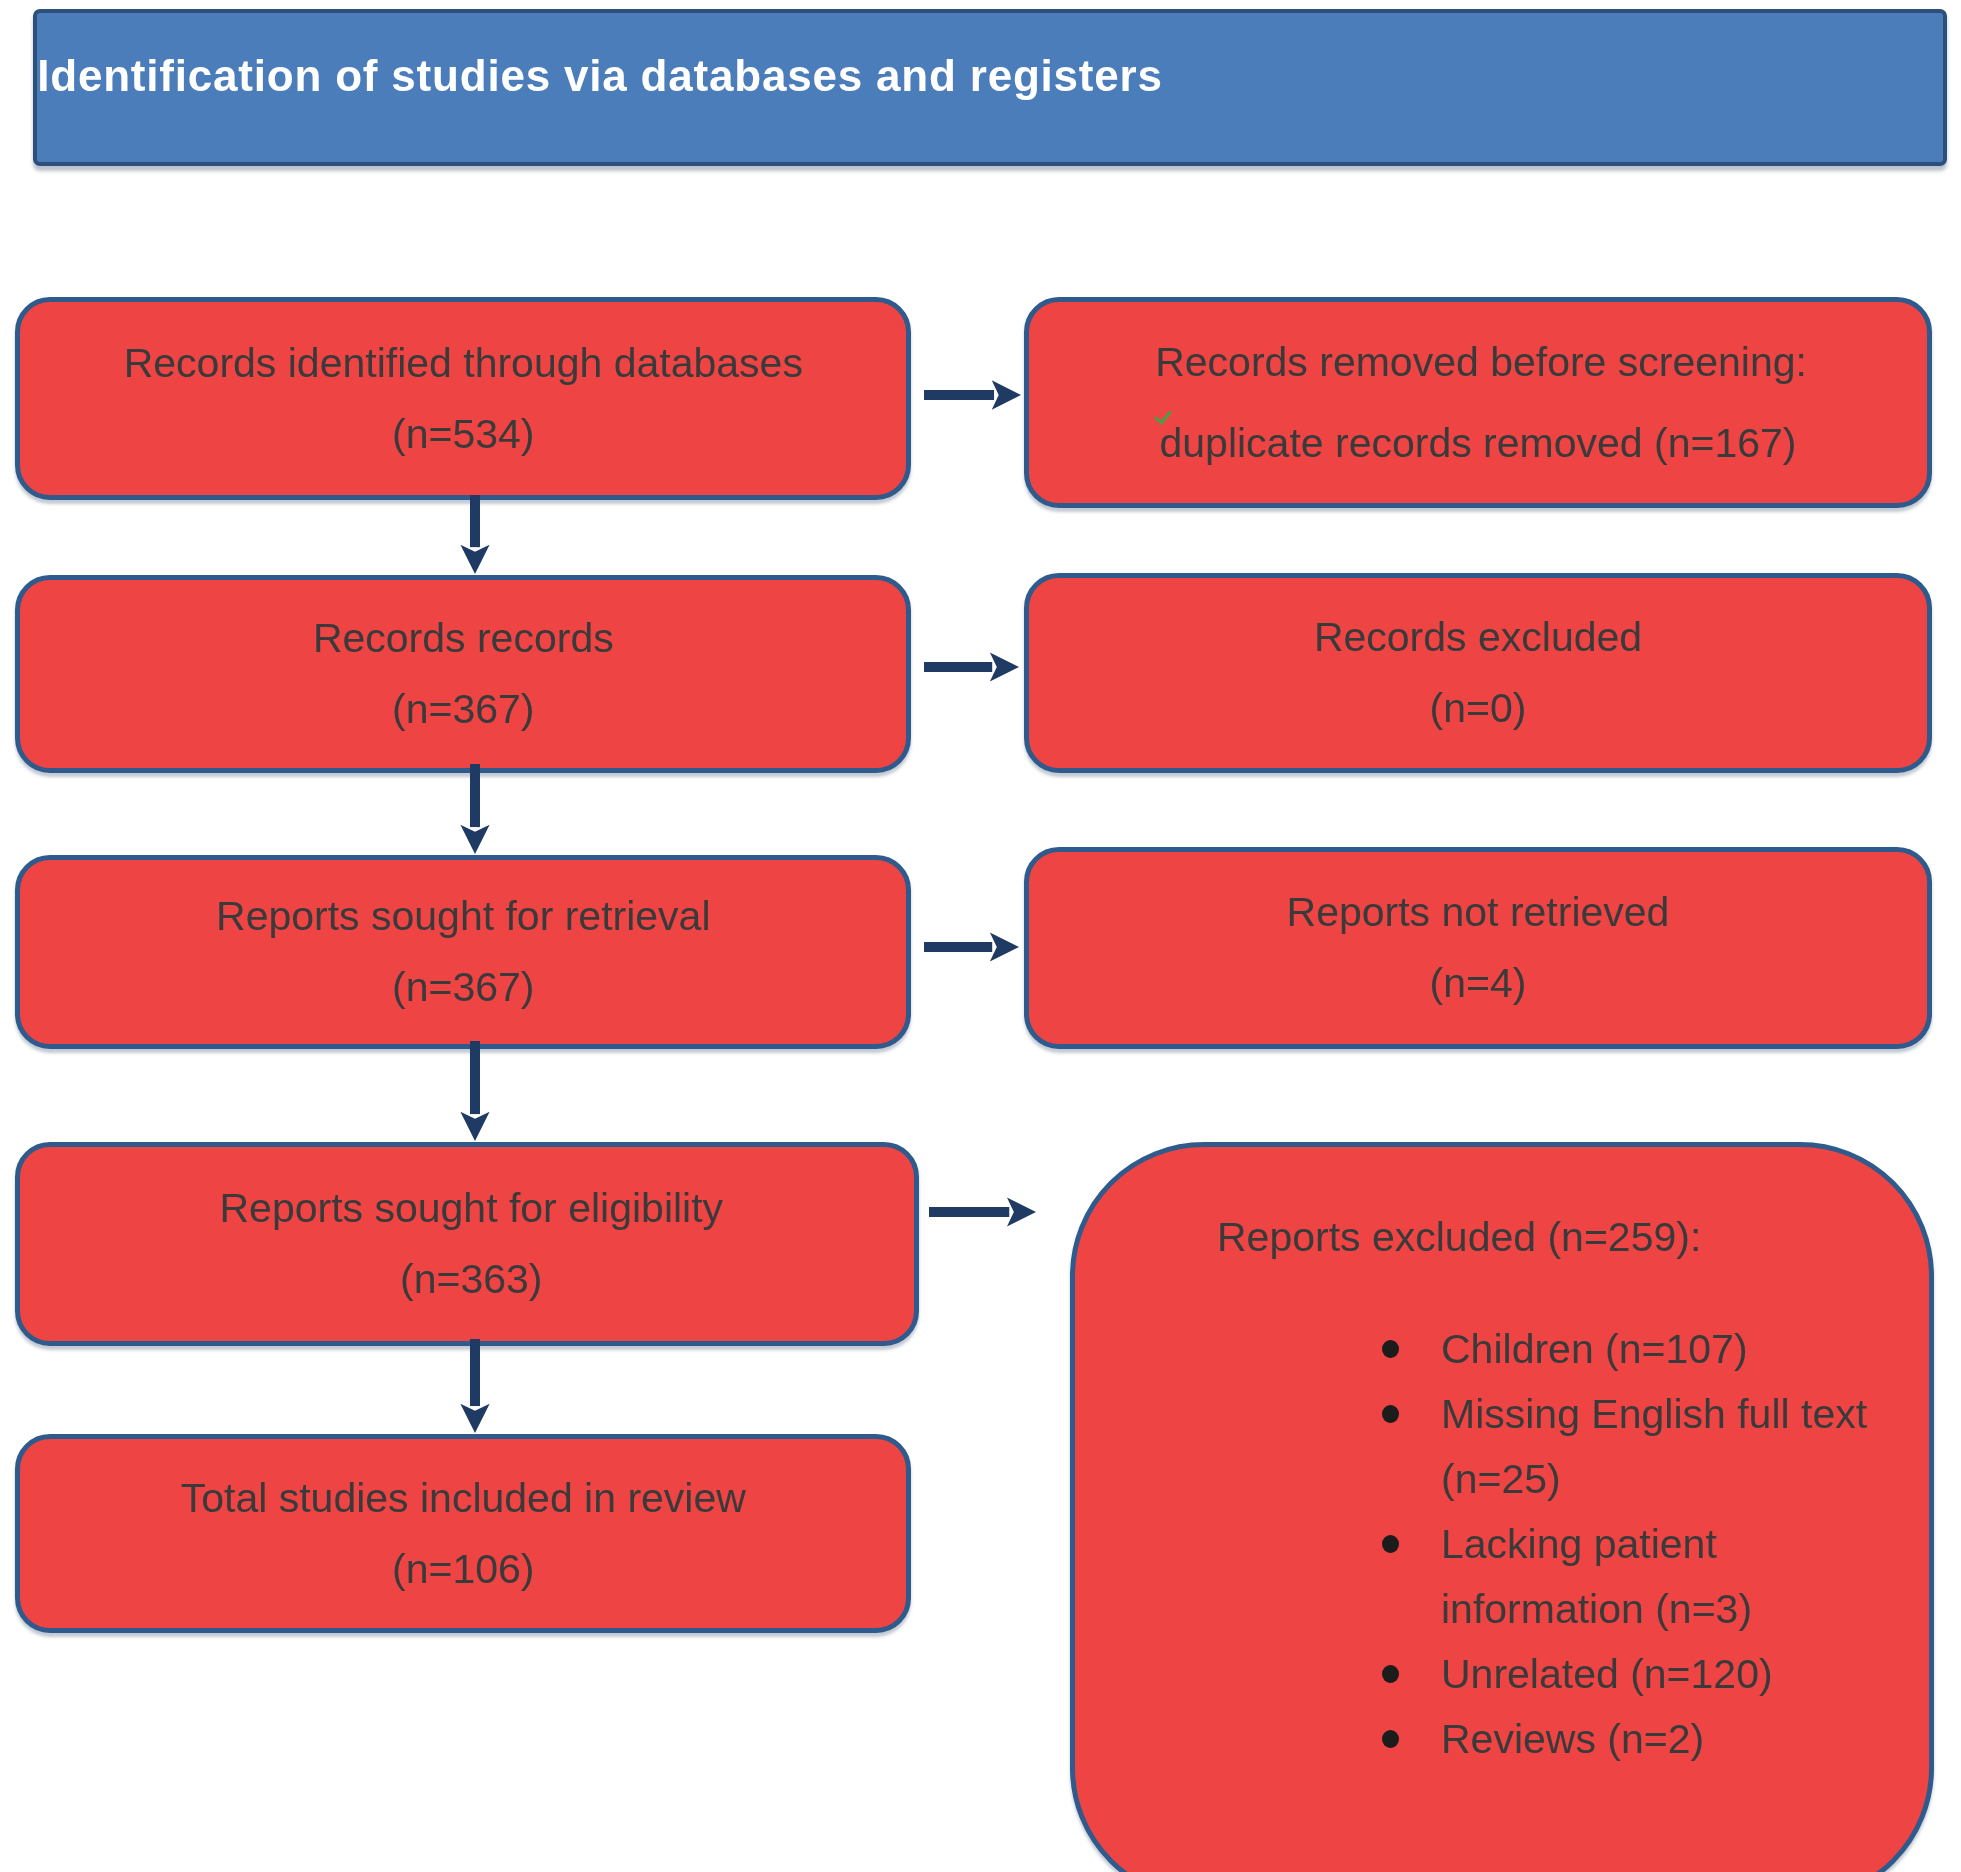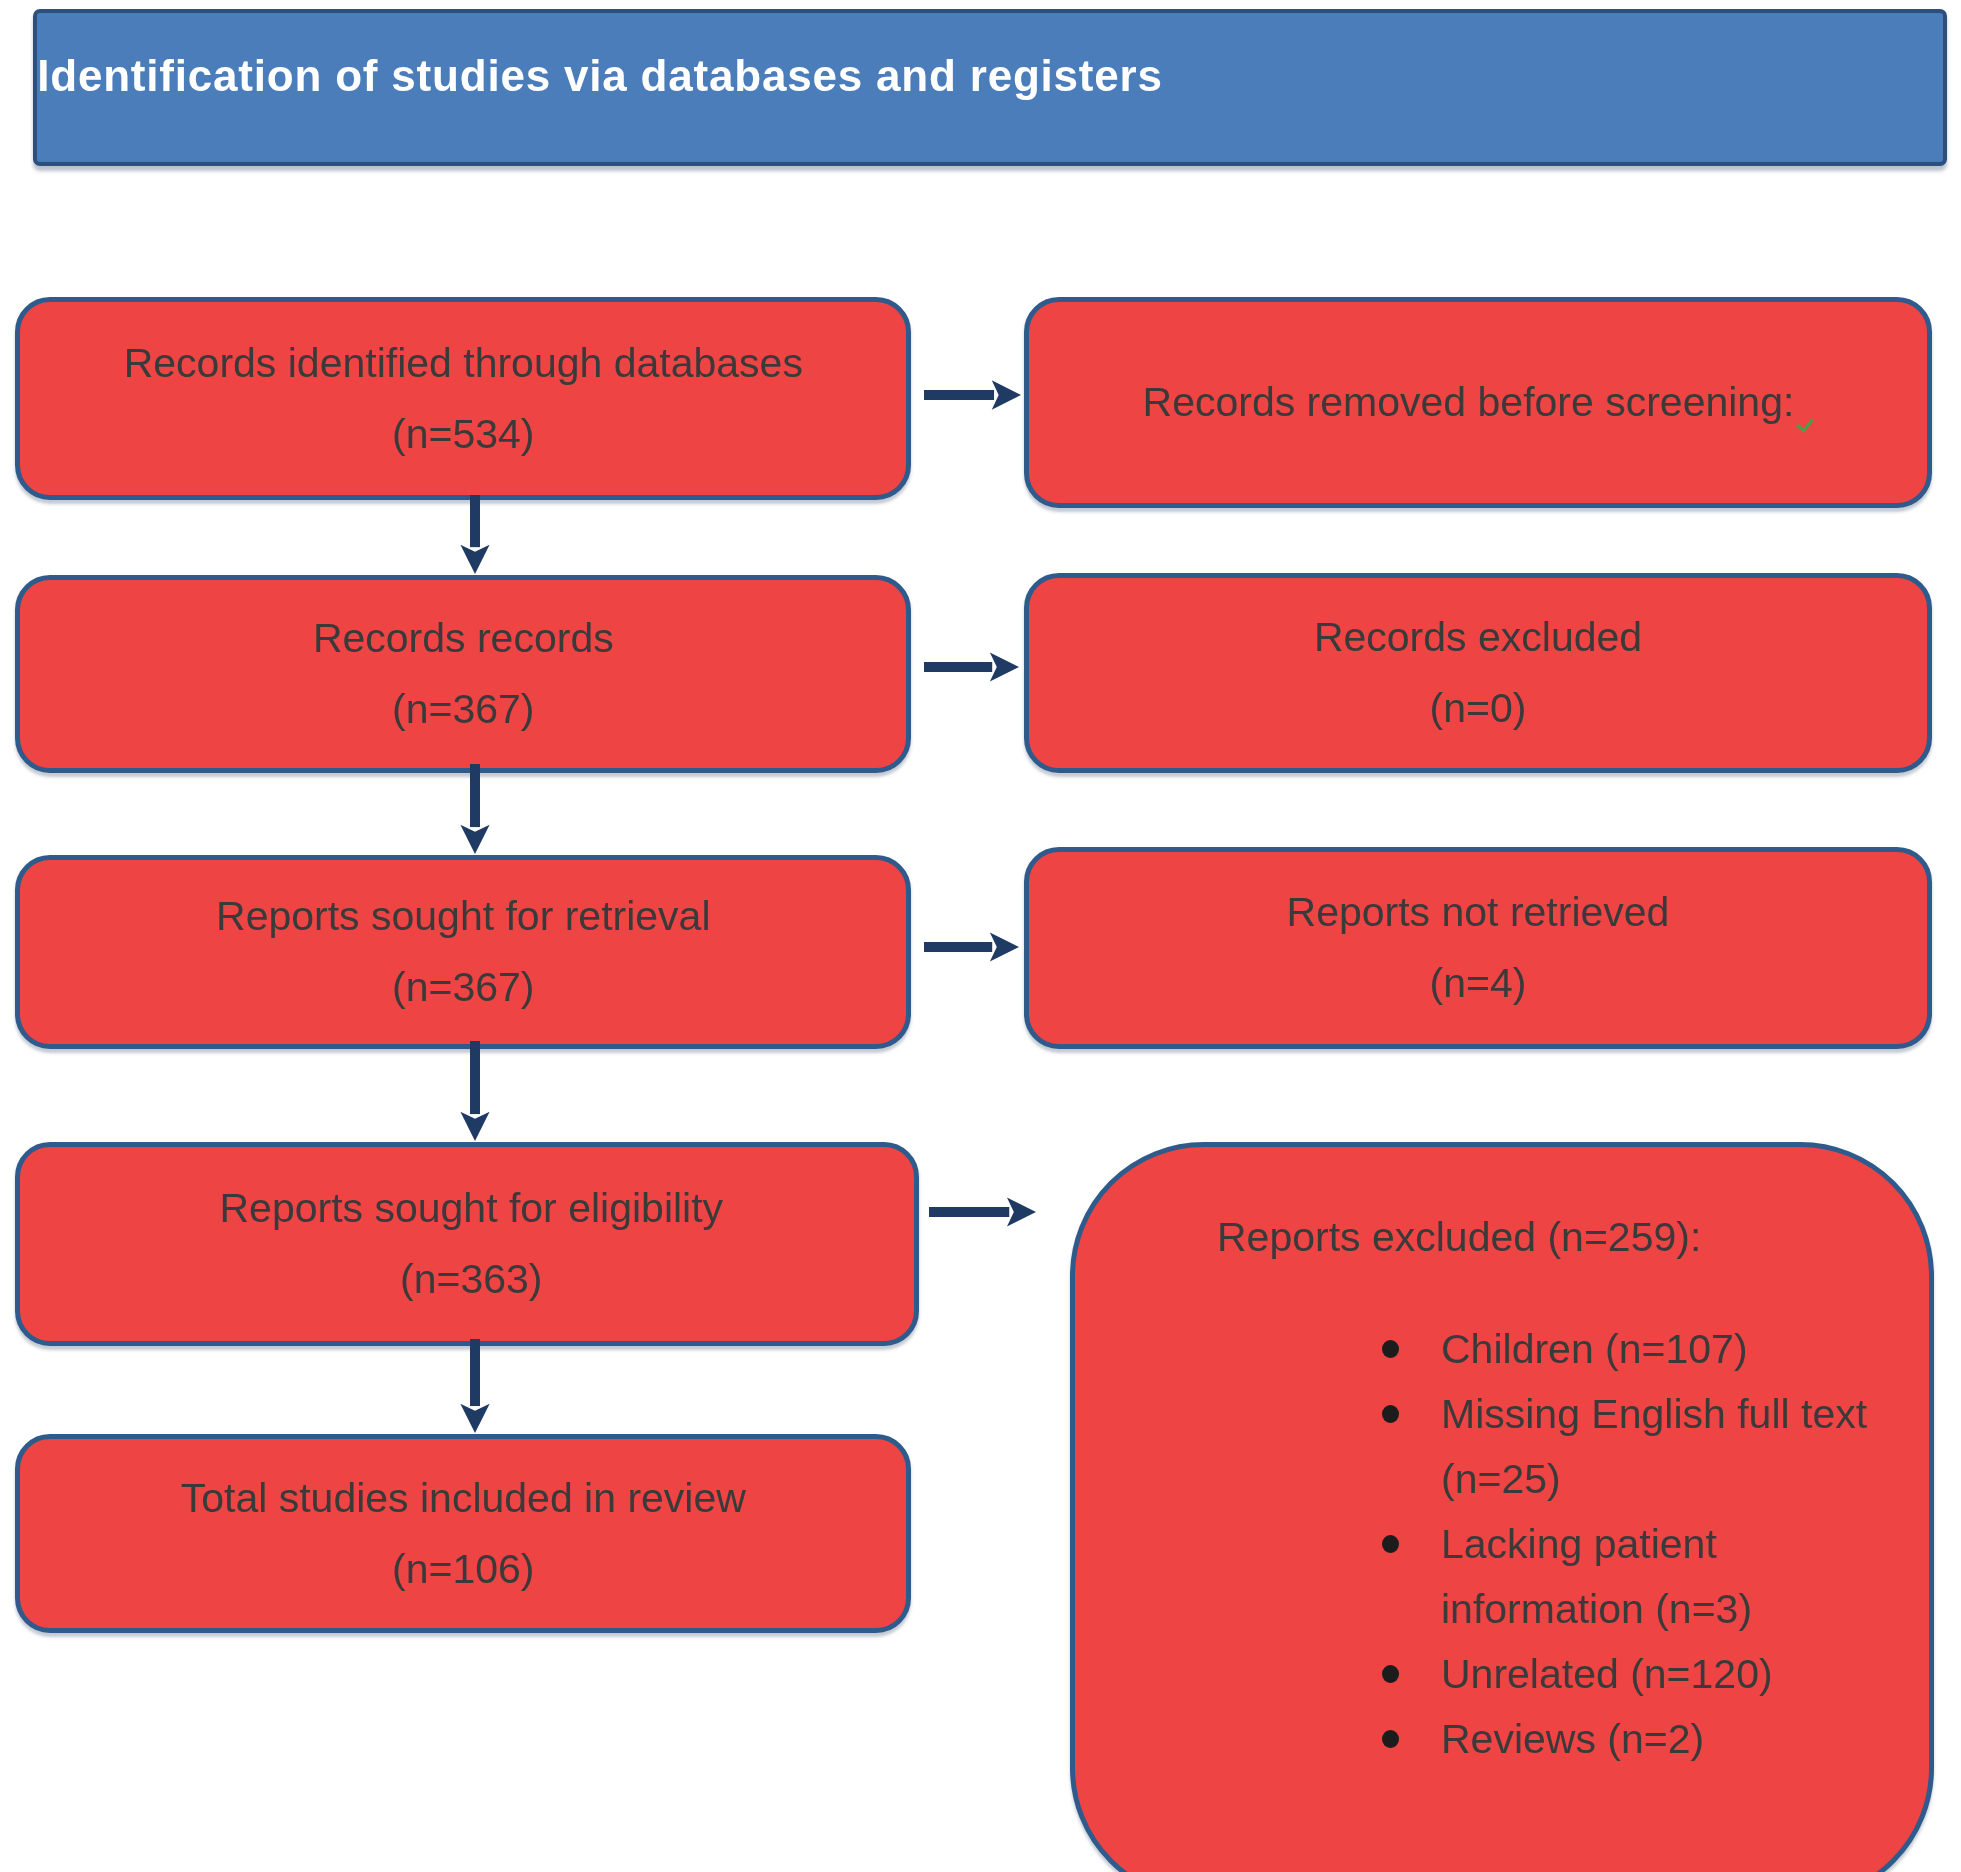--- a/index.html
+++ b/index.html
@@ -12,21 +12,21 @@
        box-shadow:0 4.6px 3.8px rgba(60,80,110,.35);margin-left:24px;}
   .hdr span{color:#ffffff;font-size:44px;font-weight:bold;letter-spacing:0.8px;padding-bottom:23px;}
 
   .bx{position:absolute;background:#ef4444;border:5.4px solid #2f5a8c;border-radius:35px;
       display:flex;flex-direction:column;align-items:center;justify-content:center;
       color:#3a3a3a;font-size:41px;line-height:71px;text-align:center;
       box-shadow:0 3.8px 3.1px rgba(60,80,110,.3);}
   .l{left:15.3px;width:886px;}
   .r{left:1024px;width:898px;}
 
-  .linewrap{display:flex;align-items:baseline;justify-content:center;}
+  .linewrap{display:flex;align-items:baseline;justify-content:center;flex-direction:column;}
 
   .big{left:1070px;top:1142px;width:854px;height:695px;border-radius:134px;
        justify-content:flex-start;align-items:stretch;text-align:left;
        padding-top:55px;}
   .big-title{margin:0 0 44px 142px;line-height:71px;}
   .bullets{margin-left:307px;}
   .brow{display:flex;align-items:flex-start;line-height:65px;}
   .dot{width:17px;height:18.4px;border-radius:50%;background:#1c1c1c;margin:23px 42px 0 0;flex:none;}
   .btext{width:460px;}
 
@@ -68,20 +68,21 @@
   <div class="bx l" style="top:1434px;height:189px;">
     <div>Total studies included in review</div>
     <div>(n=106)</div>
   </div>
 
   <div class="bx r" style="top:297px;height:201px;">
     <div class="linewrap">
       <span>Records removed before screening:</span>
       <span class="green-check"></span>
     </div>
+    <div>duplicate records removed (n=167)</div>
   </div>
 
   <div class="bx r" style="top:573px;height:190px;">
     <div>Records excluded</div>
     <div>(n=0)</div>
   </div>
 
   <div class="bx r" style="top:847px;height:192px;">
     <div>Reports not retrieved</div>
     <div>(n=4)</div>

